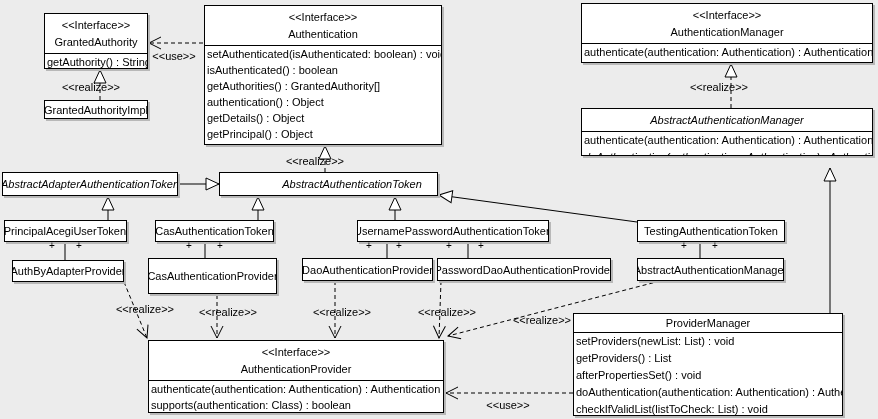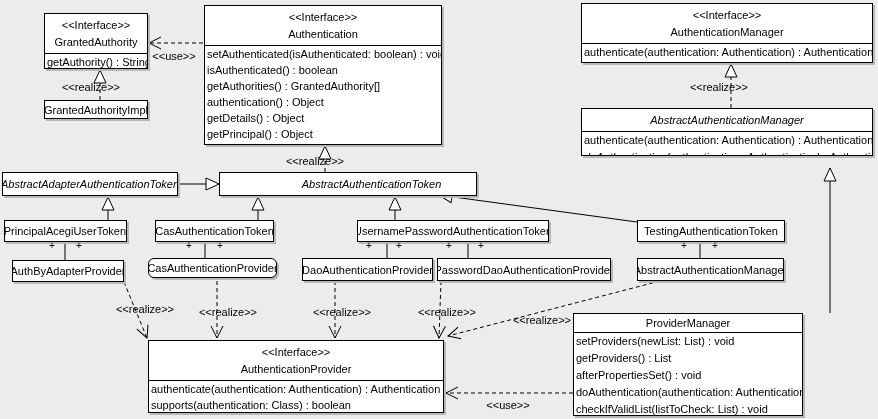--- a/index.html
+++ b/index.html
@@ -99,41 +99,41 @@
   <div class="box" style="left:581px;top:108px;width:292px;height:48px;">
     <div class="hdr1 it" style="padding:3px 2px;">AbstractAuthenticationManager</div>
     <div class="m m17">authenticate(authentication: Authentication) : Authentication</div>
     <div class="m m17 it">doAuthentication(authentication : Authentication) : Authentication</div>
   </div>
 
   <div class="box simple" style="left:2px;top:172px;width:176px;height:24px;">
     <span class="it">AbstractAdapterAuthenticationToken</span>
   </div>
 
-  <div class="box simple" style="left:219px;top:172px;width:258px;height:24px;padding-left:47px;">
+  <div class="box simple" style="left:219px;top:172px;width:219px;height:24px;padding-left:47px;">
     <span class="it">AbstractAuthenticationToken</span>
   </div>
 
   <div class="box simple" style="left:4px;top:220px;width:123px;height:22px;justify-content:flex-end;">
     <span>PrincipalAcegiUserToken</span>
   </div>
   <div class="box simple" style="left:155px;top:220px;width:119px;height:22px;">
     <span>CasAuthenticationToken</span>
   </div>
   <div class="box simple" style="left:357px;top:220px;width:192px;height:22px;">
     <span>UsernamePasswordAuthenticationToken</span>
   </div>
   <div class="box simple" style="left:637px;top:220px;width:148px;height:22px;">
     <span>TestingAuthenticationToken</span>
   </div>
 
   <div class="box simple" style="left:12px;top:260px;width:112px;height:22px;">
     <span>AuthByAdapterProvider</span>
   </div>
-  <div class="box simple" style="left:148px;top:258px;width:129px;height:20px;border-radius:6px;">
+  <div class="box simple" style="left:148px;top:258px;width:129px;height:36px;">
     <span>CasAuthenticationProvider</span>
   </div>
   <div class="box simple" style="left:302px;top:258px;width:131px;height:23px;">
     <span>DaoAuthenticationProvider</span>
   </div>
   <div class="box simple" style="left:437px;top:258px;width:174px;height:23px;">
     <span>PasswordDaoAuthenticationProvider</span>
   </div>
   <div class="box simple" style="left:637px;top:258px;width:147px;height:23px;">
     <span>AbstractAuthenticationManager</span>
@@ -141,21 +141,21 @@
 
   <div class="box" style="left:148px;top:340px;width:296px;height:73px;">
     <div class="hdr">
       <div class="line">&lt;&lt;Interface&gt;&gt;</div>
       <div class="line">AuthenticationProvider</div>
     </div>
     <div class="m">authenticate(authentication: Authentication) : Authentication</div>
     <div class="m">supports(authentication: Class) : boolean</div>
   </div>
 
-  <div class="box" style="left:573px;top:313px;width:230px;height:103px;">
+  <div class="box" style="left:573px;top:313px;width:270px;height:103px;">
     <div class="hdr1">ProviderManager</div>
     <div class="m m17">setProviders(newList: List) : void</div>
     <div class="m m17">getProviders() : List</div>
     <div class="m m17">afterPropertiesSet() : void</div>
     <div class="m m17">doAuthentication(authentication: Authentication) : Authentication</div>
     <div class="m m17">checkIfValidList(listToCheck: List) : void</div>
   </div>
 
   <div class="elabel" style="left:91px;top:81px;">&lt;&lt;realize&gt;&gt;</div>
   <div class="elabel" style="left:315px;top:155px;">&lt;&lt;realize&gt;&gt;</div>

